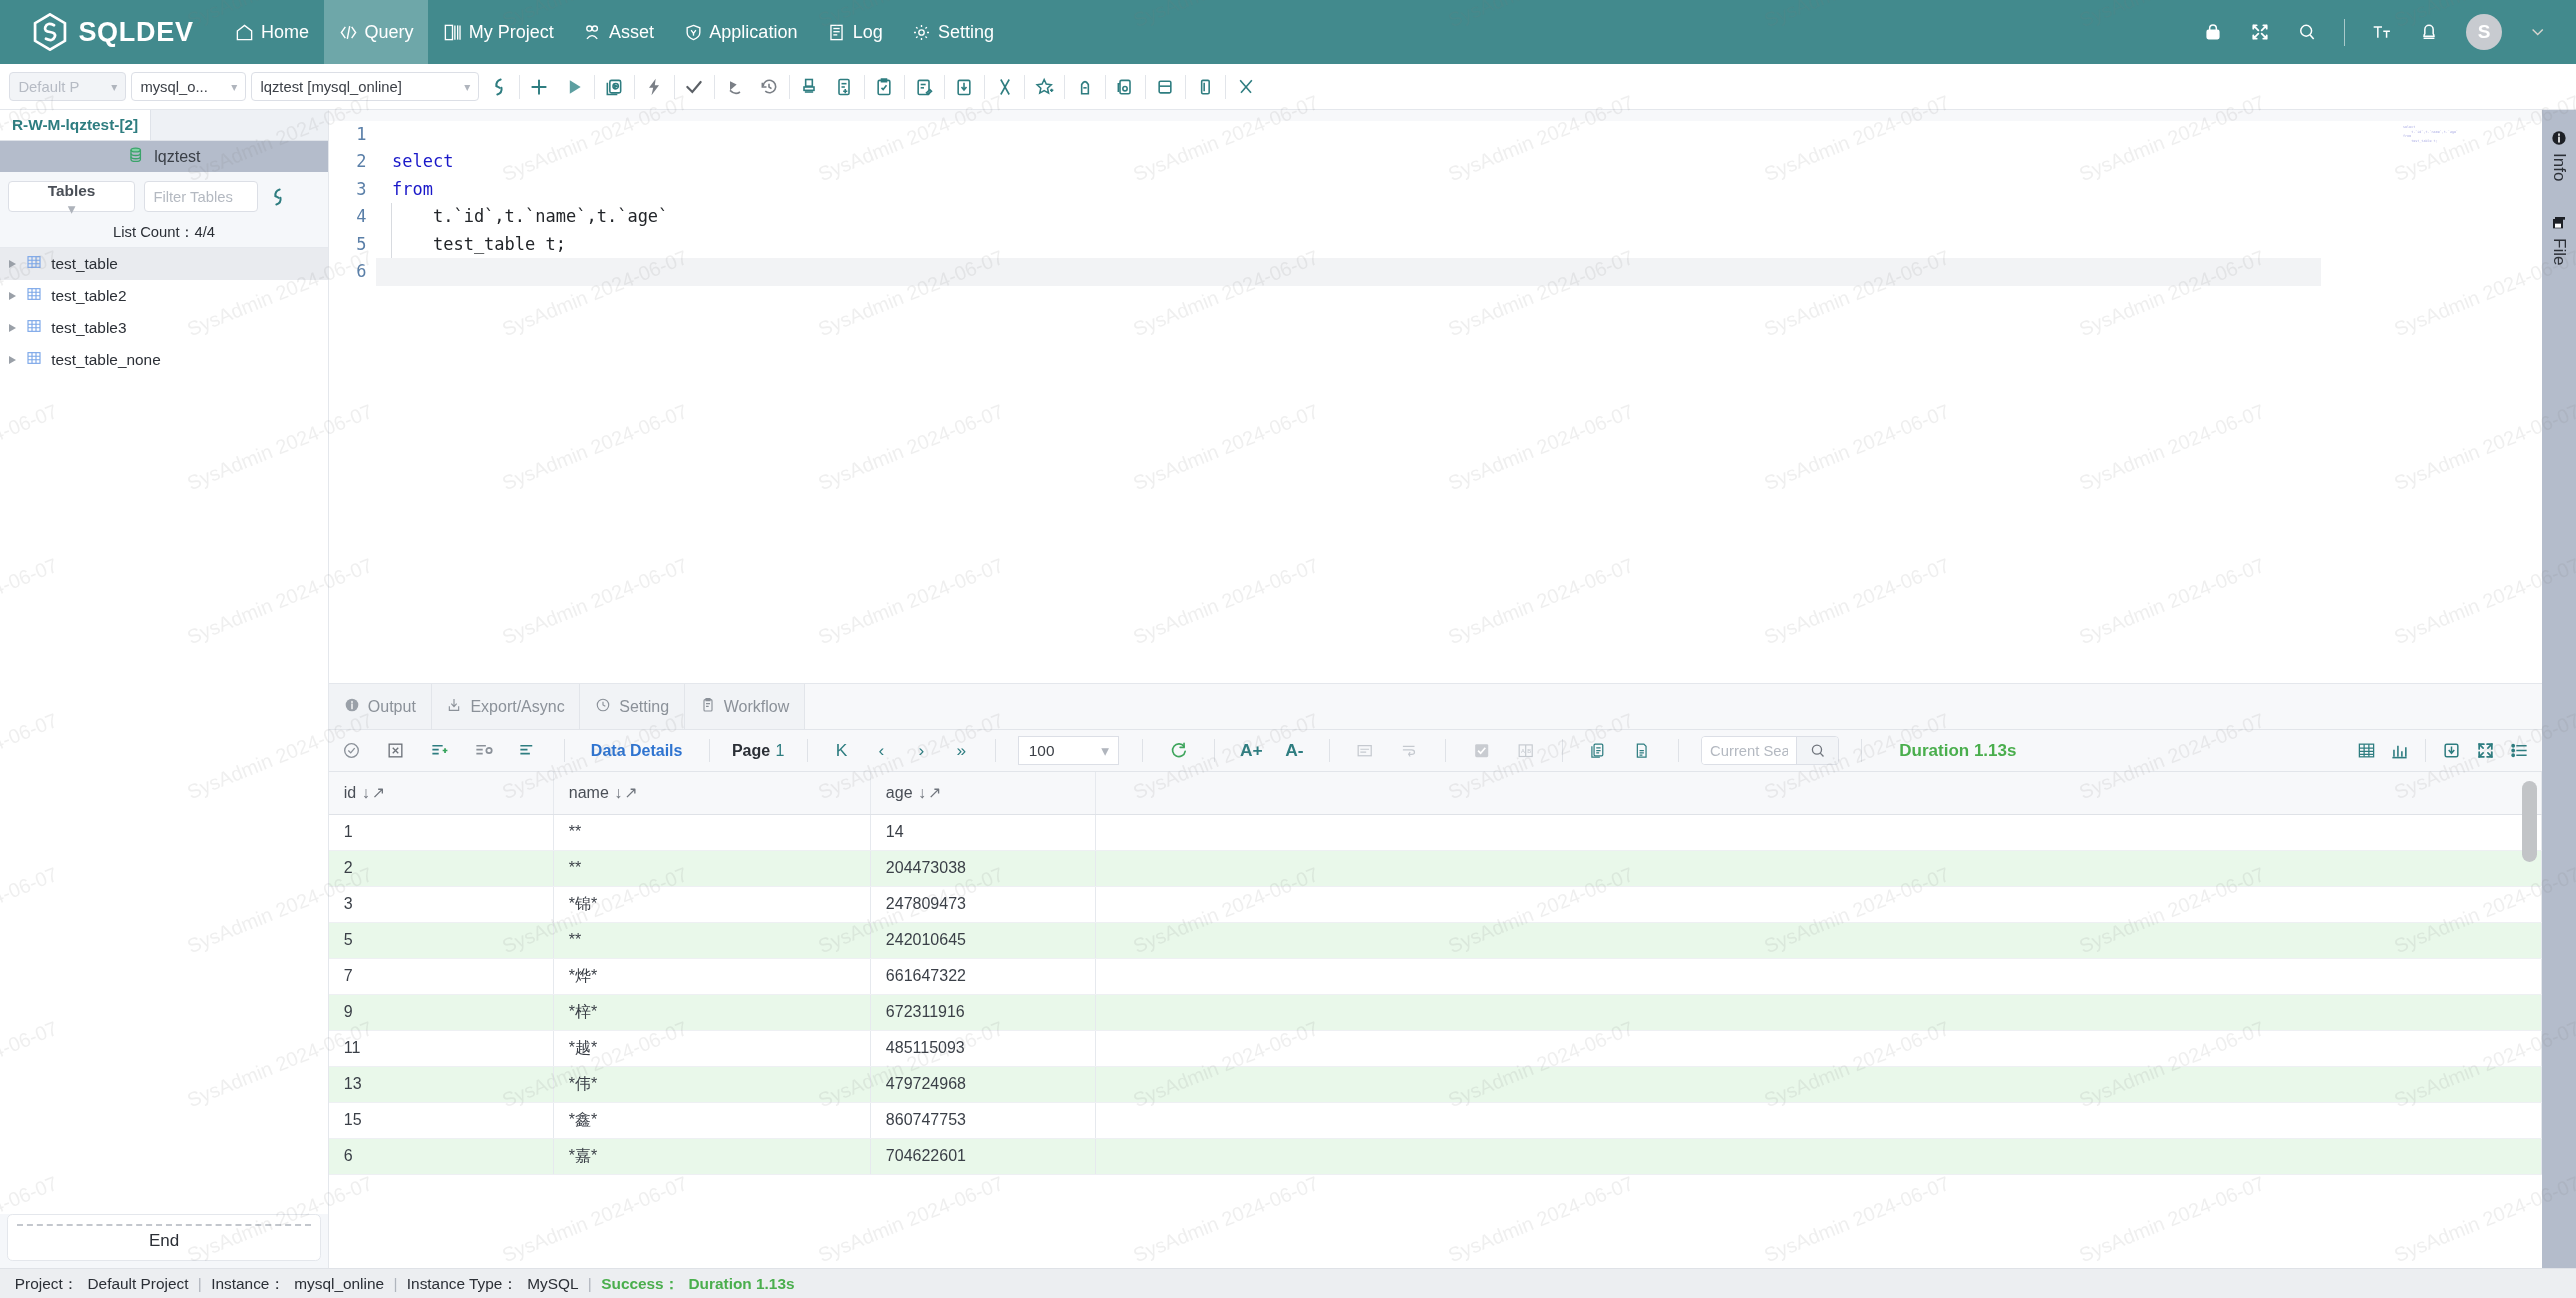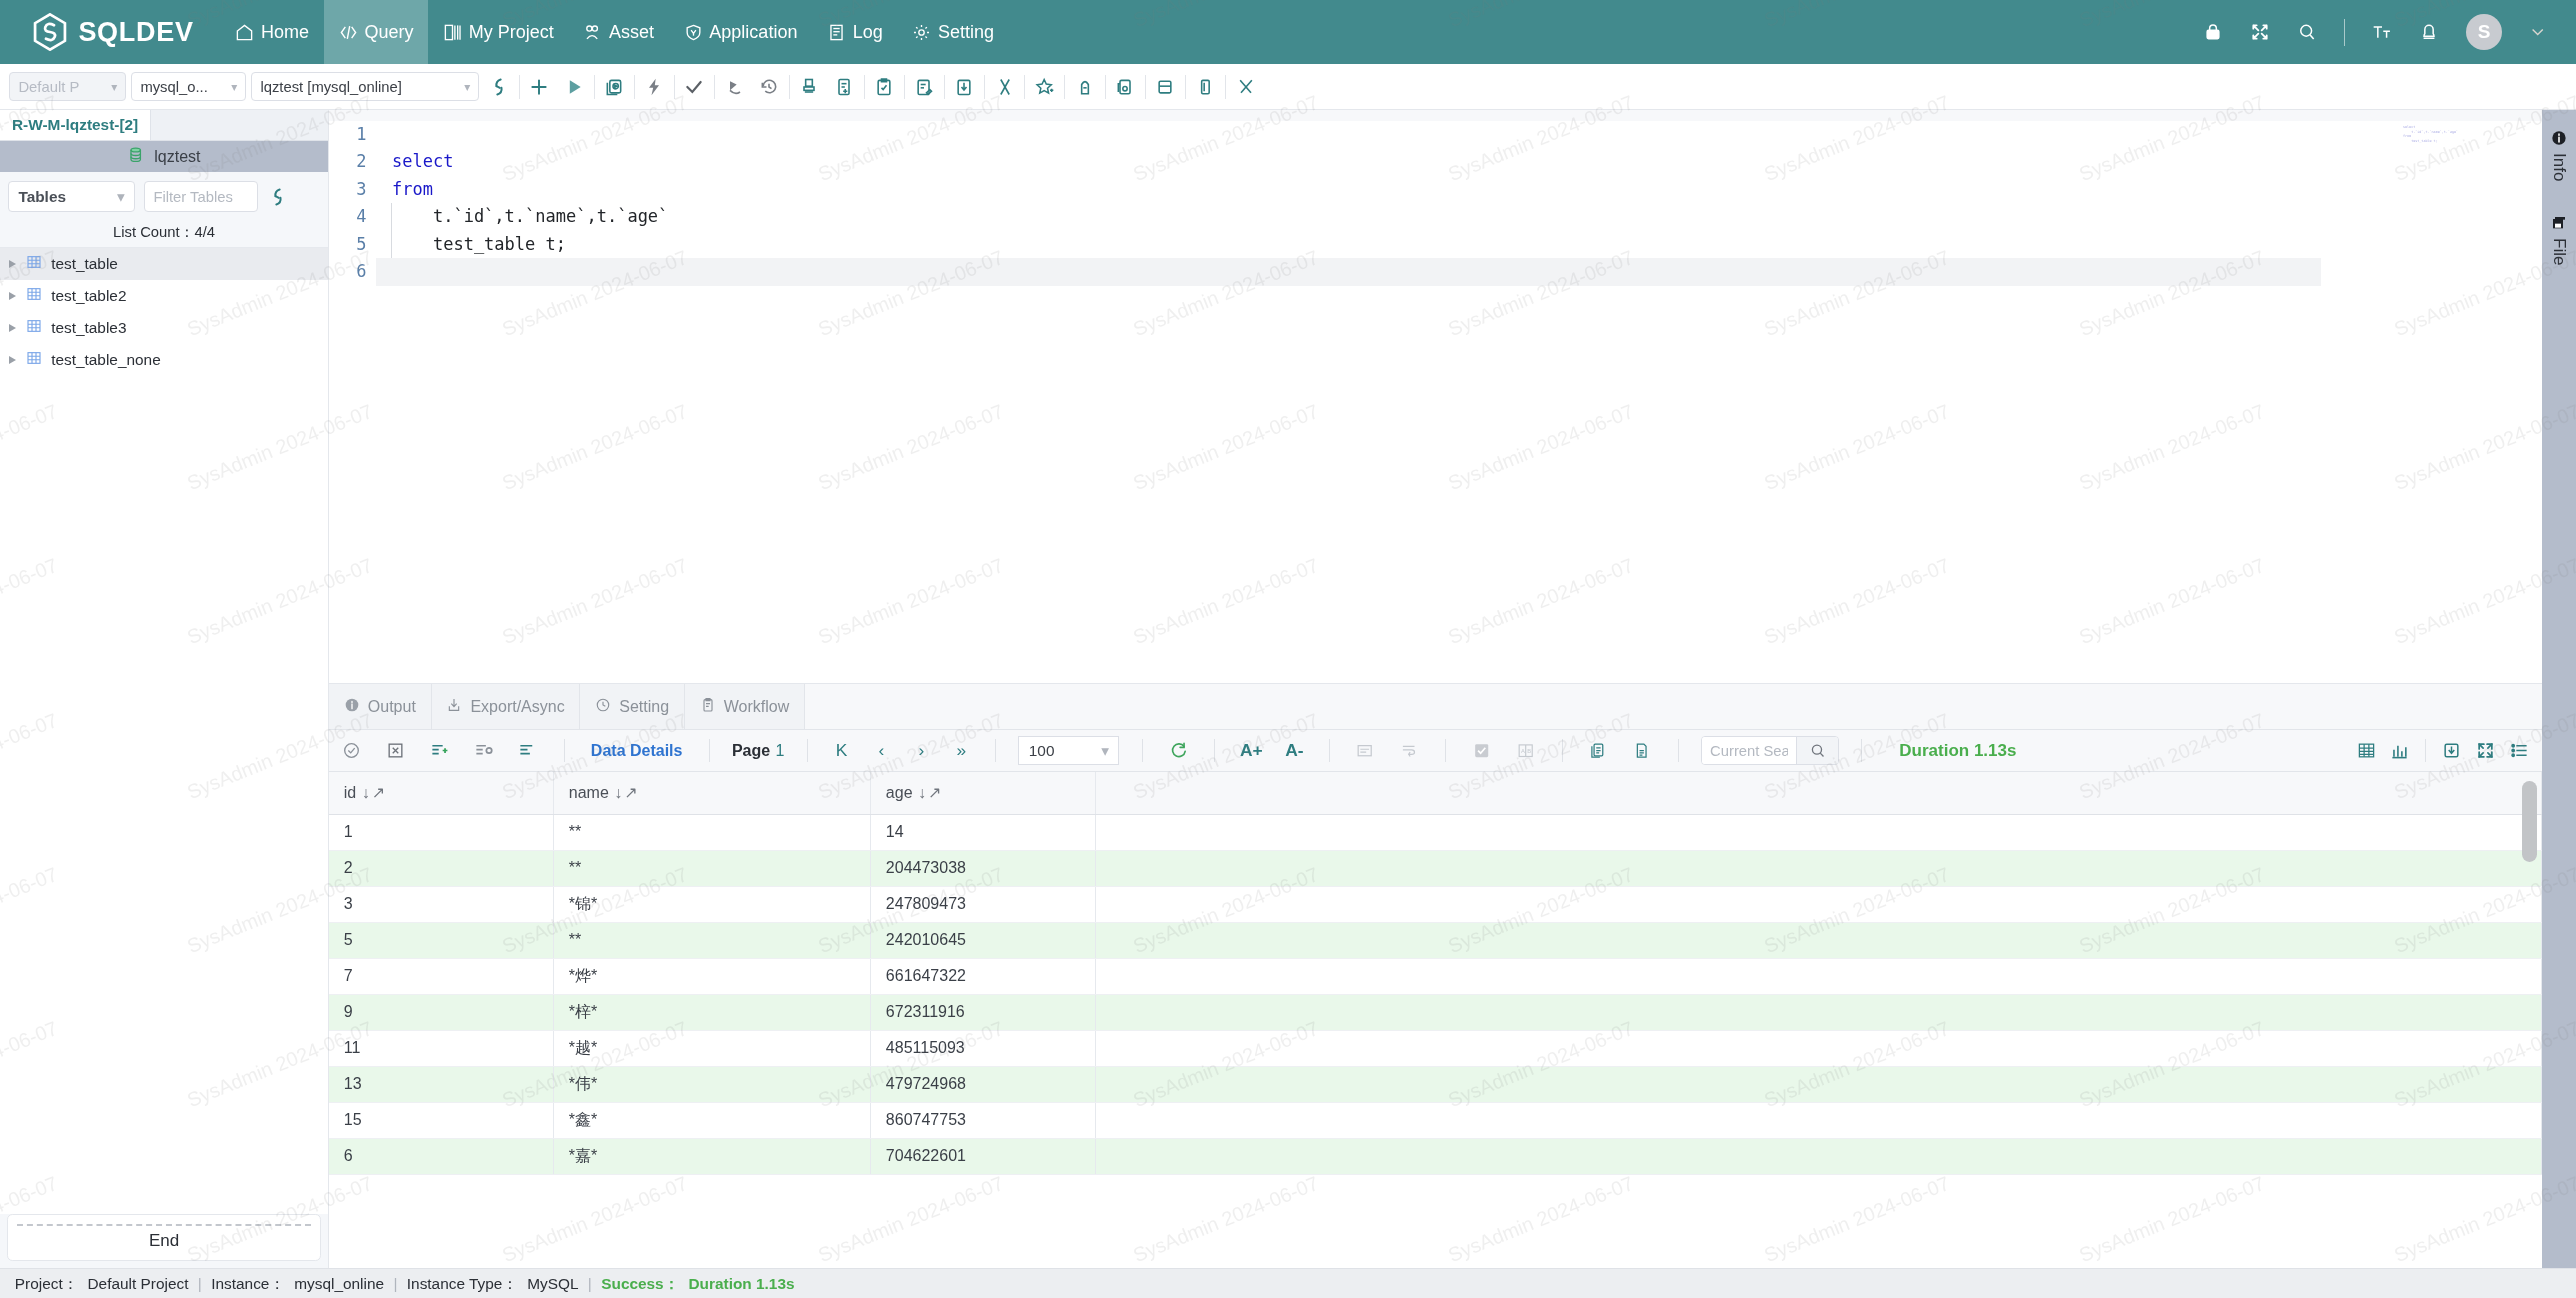--- a/index.html
+++ b/index.html
@@ -126,20 +126,21 @@
   .filter-bar {
     display: flex; align-items: center; gap: 9.4px;
     padding: 9.4px 8px; background: #f5f7fa;
   }
   .tables-select {
     height: 31px; width: 127px; background: #fff;
     border: 0.7px solid #dcdfe6; border-radius: 4px;
     display: flex; align-items: center; justify-content: space-between;
     padding: 0 9.4px; font-size: 15.4px; font-weight: 700; color: #4a4f57;
     cursor: pointer;
+    flex-direction: column;
   }
   .tables-select .caret { color: #aeb3bb; font-weight: 400; }
   .filter-input {
     height: 31px; width: 114px; background: #fff;
     border: 0.7px solid #dcdfe6; border-radius: 4px;
     padding: 0 8px; font-size: 14.8px; color: #3c4047;
     outline: none;
   }
   .filter-input::placeholder { color: #b4b9c1; }
   .refresh-btn { cursor: pointer; color: #2e7d80; display:flex; }

